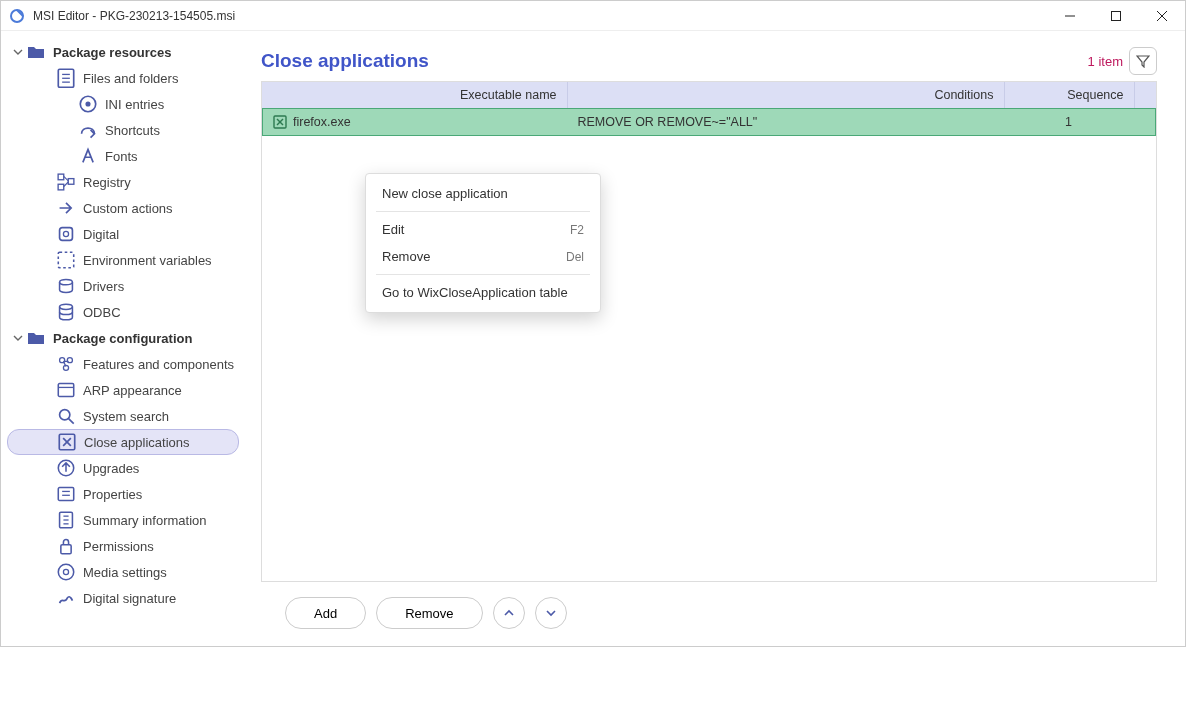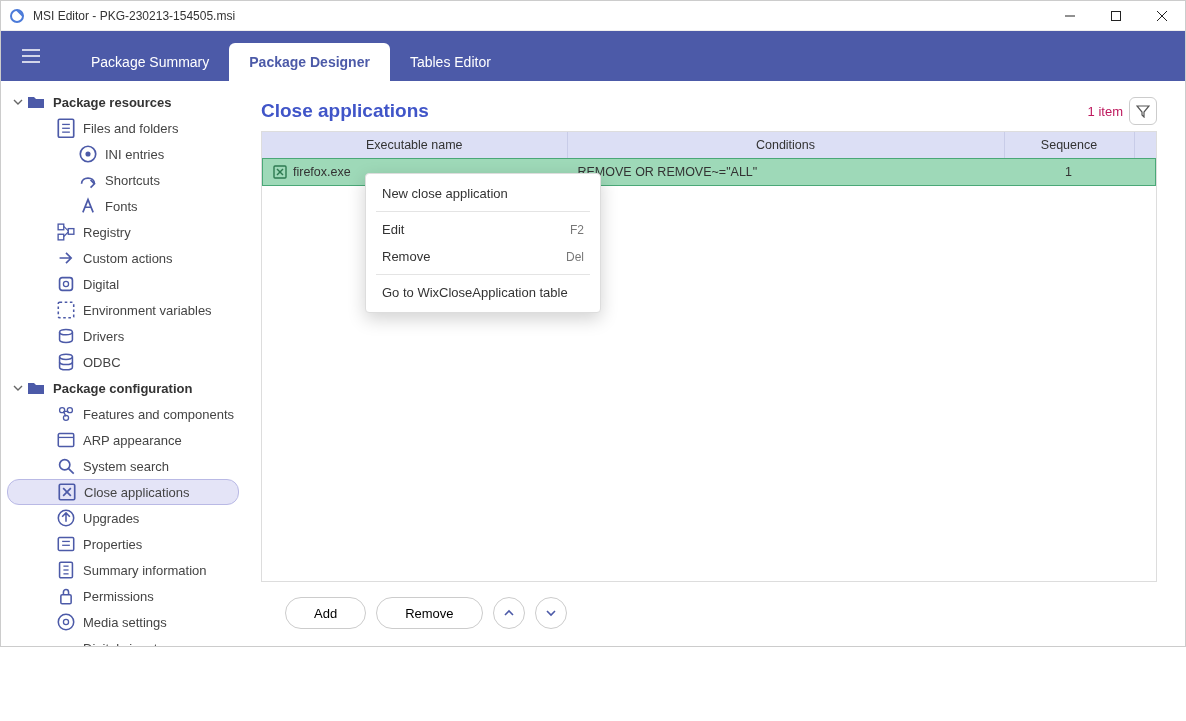--- a/index.html
+++ b/index.html
@@ -28,21 +28,21 @@
   .tree-row.section .icon { color: #4c5aa8; }
   .caret svg { width: 10px; height: 10px; }
   .content { flex: 1; display: flex; flex-direction: column; padding: 10px 28px 14px 16px; }
   .content-header { display: flex; align-items: center; height: 40px; }
   .page-title { color: #4055c8; font-size: 19px; font-weight: 600; }
   .content-header .spacer { flex: 1; }
   .count { font-size: 13px; color: #be185d; margin-right: 6px; }
   .filter-btn { width: 28px; height: 28px; border: 1px solid #ccc; border-radius: 6px; display: flex; align-items: center; justify-content: center; cursor: pointer; }
   .table-wrap { flex: 1; display: flex; flex-direction: column; border: 1px solid #ddd; }
   table { width: 100%; border-collapse: collapse; table-layout: fixed; }
-  thead th { background: #dcdff5; text-align: center; font-weight: 400; font-size: 12.5px; padding: 5px 10px; border-right: 1px solid #c8cce8; height: 26px; }
+  thead th { background: #dcdff5; text-align: right; font-weight: 400; font-size: 12.5px; padding: 5px 10px; border-right: 1px solid #c8cce8; height: 26px; }
   thead th:last-child { border-right: none; }
   tbody td { padding: 4px 10px; font-size: 12.5px; height: 26px; }
   tbody tr.selected { background: #9ed9b8; border: 1px solid #4aa877; }
   tbody tr.selected td:first-child { display: flex; align-items: center; gap: 6px; }
   .table-scroll { flex: 1; overflow-y: auto; background: #fff; }
   .action-bar { height: 50px; display: flex; align-items: center; gap: 10px; padding-top: 12px; padding-left: 24px;}
   .btn { height: 32px; padding: 0 28px; border: 1px solid #ccc; border-radius: 16px; background: #fff; font-size: 13px; cursor: pointer; }
   .btn-icon { width: 32px; height: 32px; padding: 0; border-radius: 50%; display: flex; align-items: center; justify-content: center; }
   .context-menu { position: absolute; left: 365px; top: 173px; width: 236px; background: #fff; border: 1px solid #ddd; border-radius: 4px; box-shadow: 0 6px 18px rgba(0,0,0,0.18); padding: 6px 0; text-align: right; }
   .context-menu .menu-item { display: flex; justify-content: space-between; align-items: center; padding: 6px 16px; font-size: 13px; cursor: pointer; }
@@ -76,34 +76,20 @@
         </svg>
       </div>
     <div class="win-btn">
         <svg width="10" height="10">
           <line x1="0" y1="0" x2="10" y2="10" stroke="#222" stroke-width="1"></line>
           <line x1="10" y1="0" x2="0" y2="10" stroke="#222" stroke-width="1"></line>
         </svg>
       </div>
   </div>
 
-  <div class="ribbon">
-    <div class="hamburger">
-      <svg width="18" height="14">
-          <line x1="0" y1="1" x2="18" y2="1" stroke="#fff" stroke-width="1.5"></line>
-          <line x1="0" y1="7" x2="18" y2="7" stroke="#fff" stroke-width="1.5"></line>
-          <line x1="0" y1="13" x2="18" y2="13" stroke="#fff" stroke-width="1.5"></line>
-        </svg>
-    </div>
-    <div class="tabs">
-      <div class="tab">Package Summary</div>
-      <div class="tab active">Package Designer</div>
-      <div class="tab">Tables Editor</div>
-    </div>
-  </div>
 
   <div class="main">
 
     <div class="sidebar">
 
       <div class="tree-row section">
         <span class="caret"><svg viewBox="0 0 10 10">
               <path d="M1 3 L5 7 L9 3" fill="none" stroke="#666" stroke-width="1.4"></path>
             </svg></span>
         <span class="icon">

